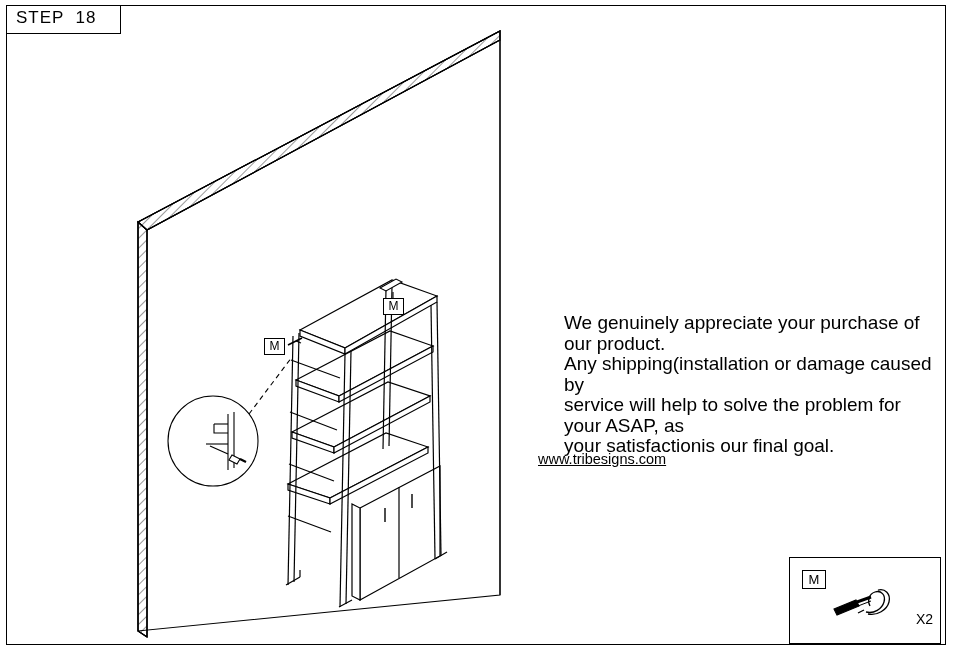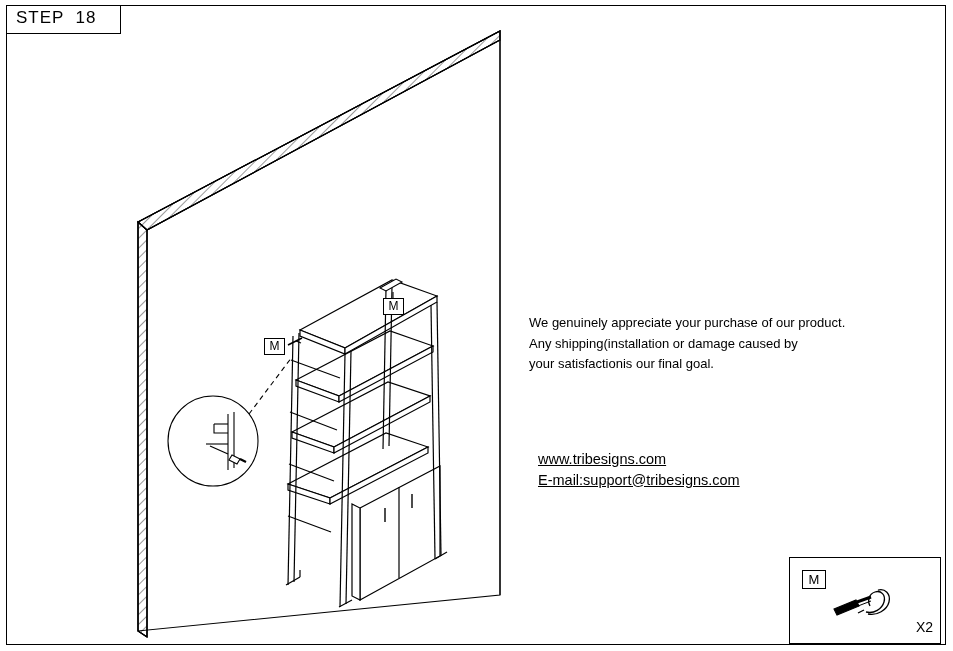--- a/index.html
+++ b/index.html
@@ -53,24 +53,24 @@
   }
   .diagram {
     position: absolute;
     left: 0;
     top: 0;
     width: 953px;
     height: 651px;
   }
   .text-block {
     position: absolute;
-    left: 529px;
+    left: 564px;
     top: 313px;
     width: 372px;
-    font-size: 13px;
+    font-size: 19px;
     line-height: 20.5px;
     color: #000;
   }
   .text-block p {
     margin: 0;
   }
   .links {
     position: absolute;
     left: 538px;
     top: 427px;
@@ -100,21 +100,21 @@
     height: 19px;
     border: 1px solid #000;
     box-sizing: border-box;
     font-size: 13px;
     line-height: 17px;
     text-align: center;
   }
   .part-qty {
     position: absolute;
     right: 7px;
-    bottom: 8px;
+    bottom: 16px;
     font-size: 14px;
   }
   .callout-tag {
     position: absolute;
     border: 1px solid #000;
     box-sizing: border-box;
     background: #fff;
     font-size: 12px;
     line-height: 15px;
     text-align: center;
@@ -242,26 +242,26 @@
       <path d="M864,610 l-6,3"></path>
     </g>
   </svg>
 
   <div class="callout-tag" id="tag-top">M</div>
   <div class="callout-tag" id="tag-left">M</div>
 
   <div class="text-block">
     <p>We genuinely appreciate your purchase of our product.</p>
     <p>Any shipping(installation or damage caused by</p>
+    <p>service will help to solve the problem for your ASAP, as</p>
     <p>your satisfactionis our final goal.</p>
   </div>
 
   <div class="links">
     <span>www.tribesigns.com</span>
-    <span>E-mail:support@tribesigns.com</span>
   </div>
 
   <div class="parts-box">
     <div class="part-tag">M</div>
     <div class="part-qty">X2</div>
   </div>
 
 </div>
 
 </body></html>

